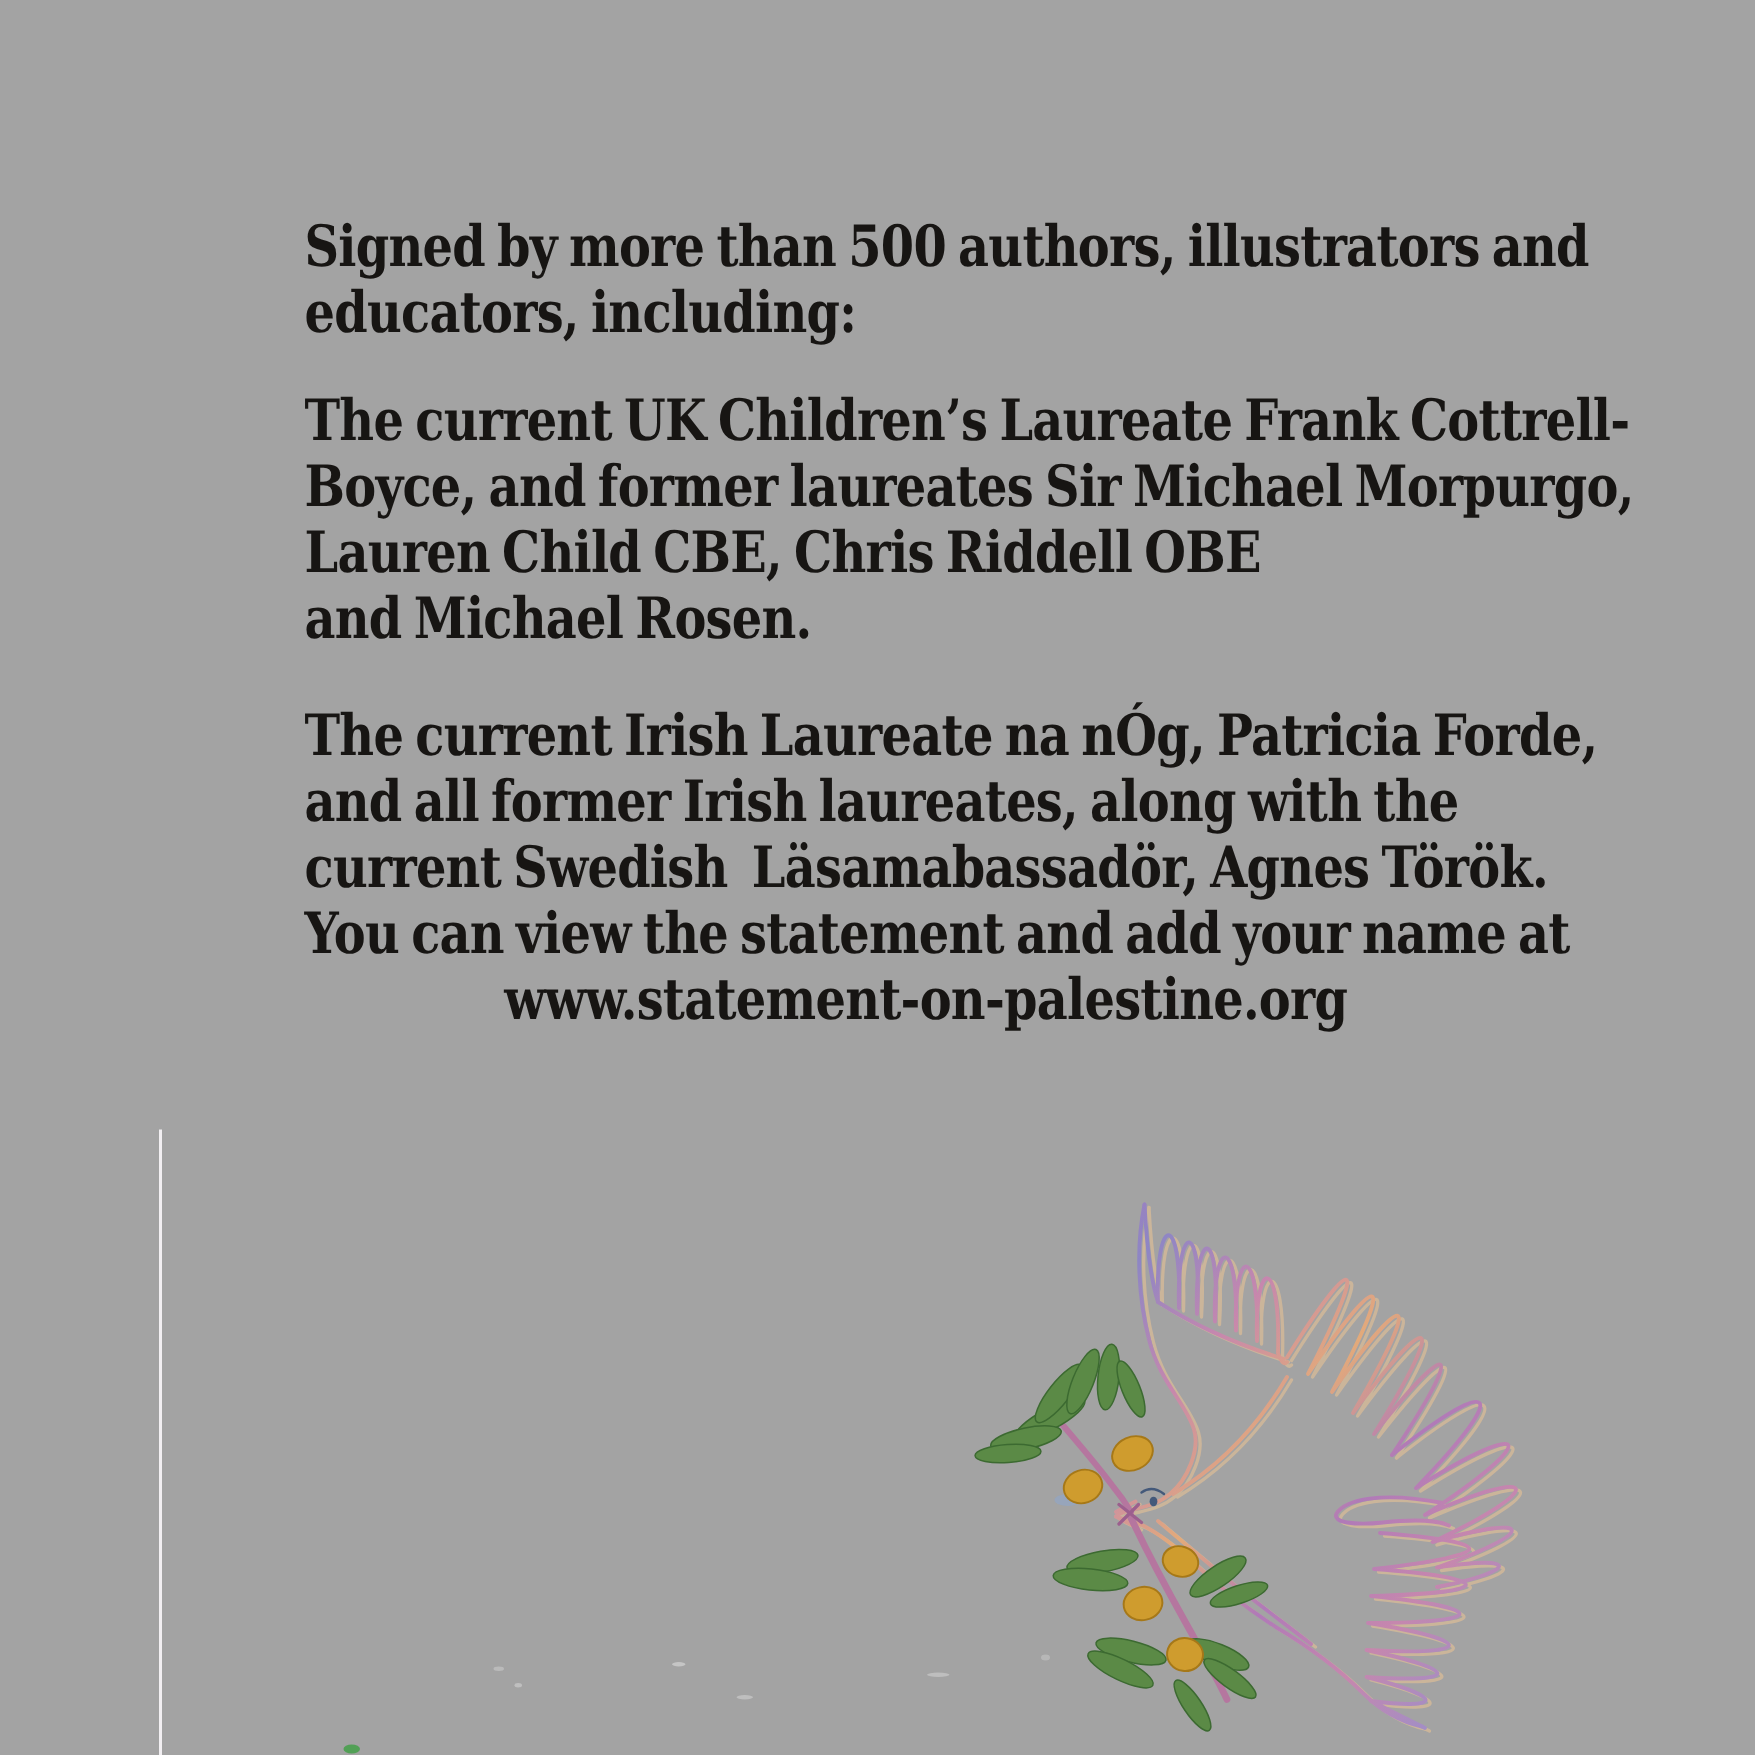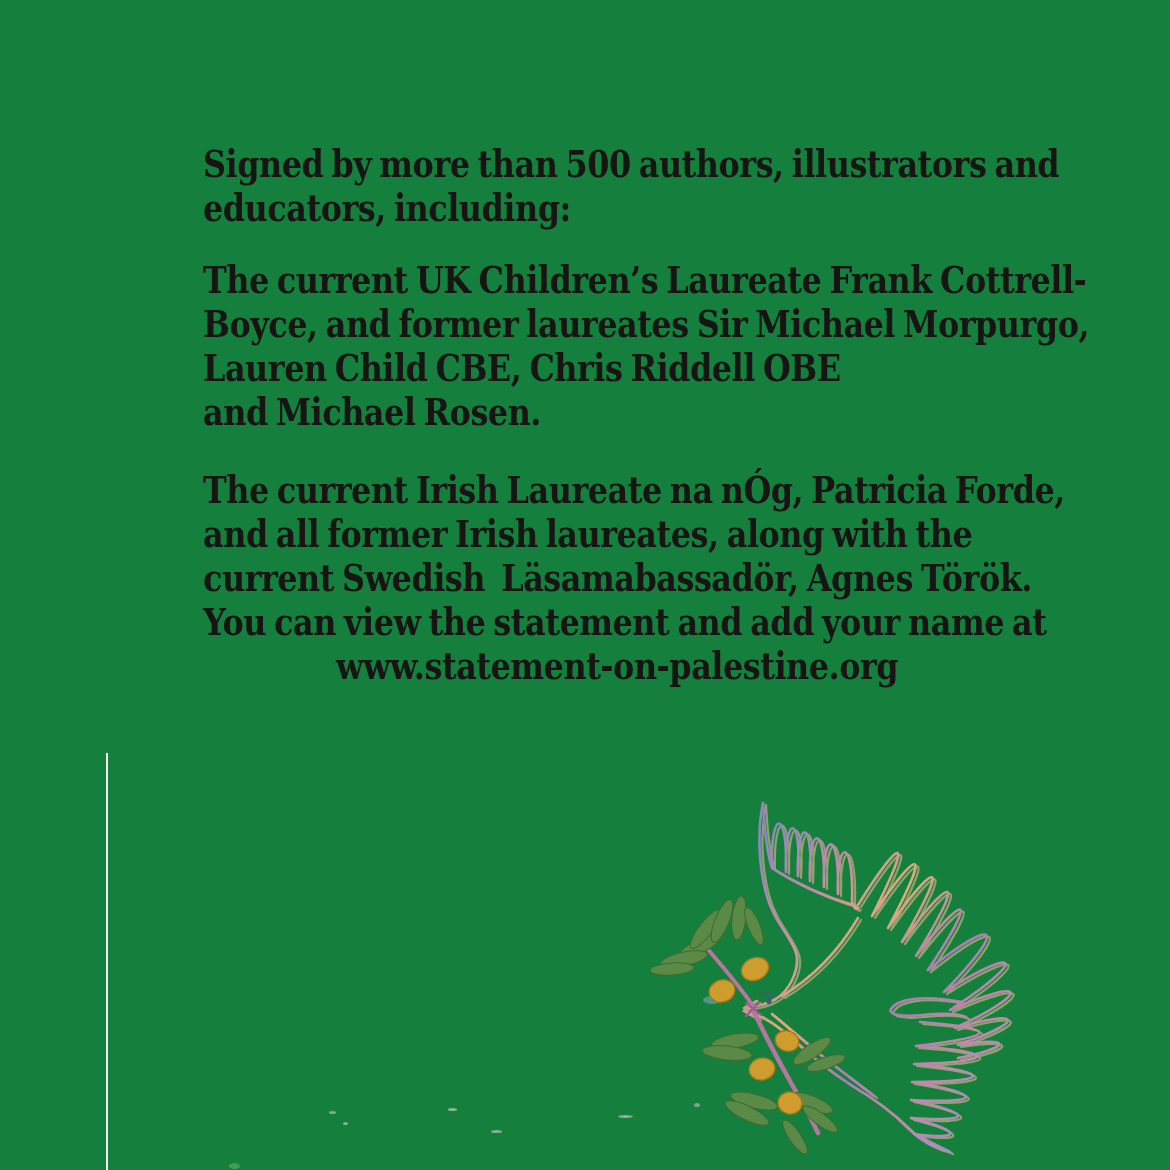--- a/index.html
+++ b/index.html
@@ -1,17 +1,17 @@
 <!DOCTYPE html>
 <html><head>
 <meta charset="utf-8">
 <style>
   html,body{margin:0;padding:0;background:#fff;}
   .canvas{
-    position:relative;width:1170px;height:1170px;background:#15803d;
+    position:relative;width:1170px;height:1170px;background:#a3a3a3;
     overflow:hidden;font-family:"DejaVu Serif","Liberation Serif",serif;
   }
   .textcol{
     position:absolute;left:203px;top:108px;width:986px;
     transform:scaleX(0.84);transform-origin:0 0;
     color:#171513;font-weight:bold;font-size:38px;line-height:44px;
     letter-spacing:-0.6px;word-spacing:-3px;
   }
   .textcol p{margin:0;}
   .p1{margin-bottom:34px !important;}

